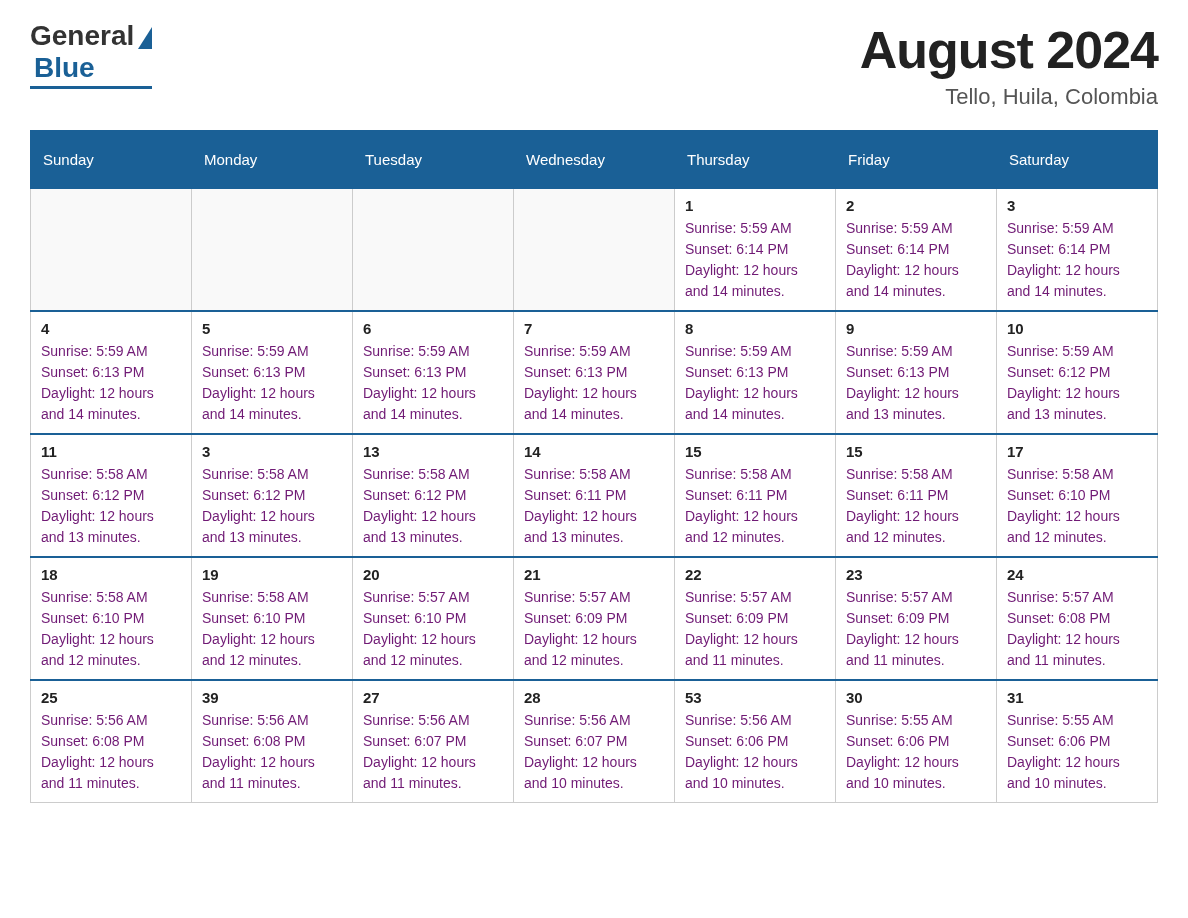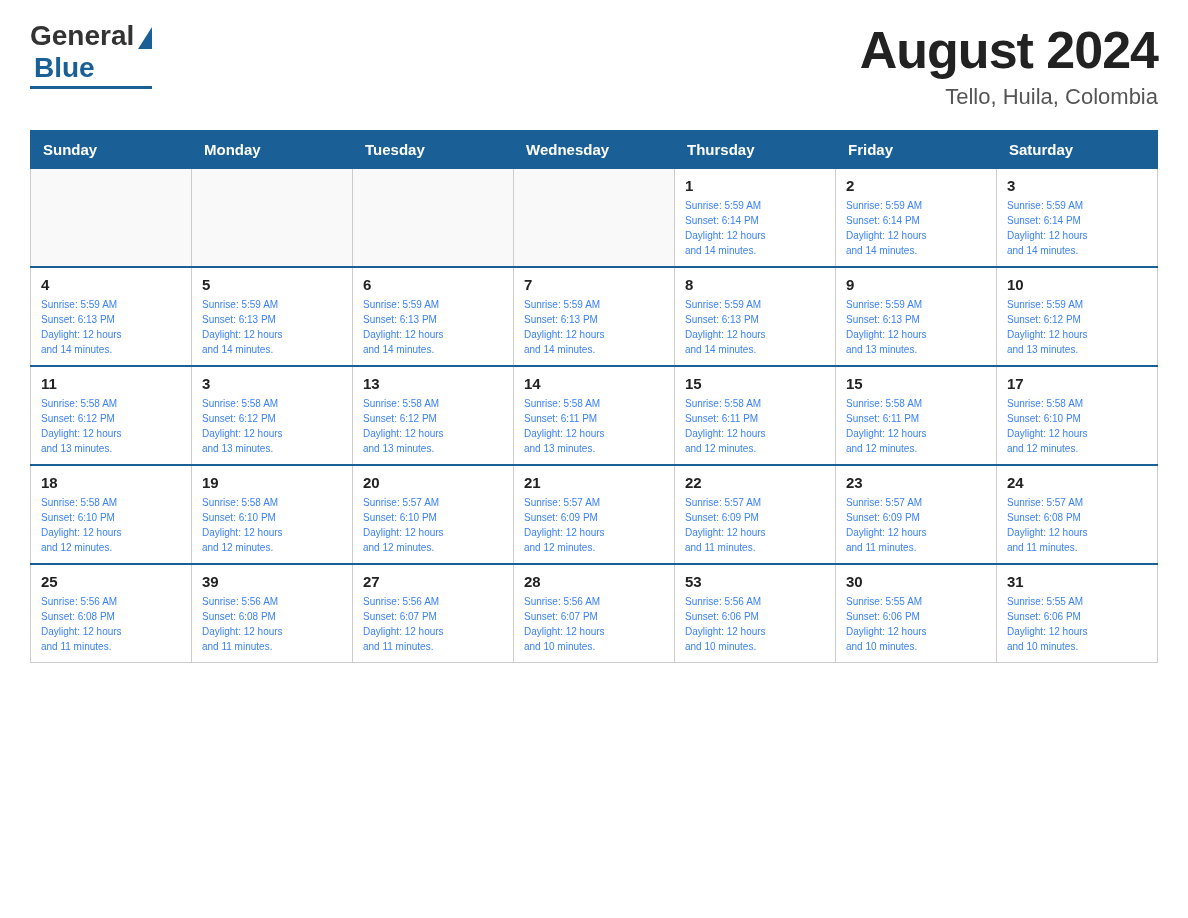--- a/index.html
+++ b/index.html
@@ -67,45 +67,45 @@
       margin-top: 4px;
     }
     .calendar {
       width: 100%;
       border-collapse: collapse;
       border: 1px solid #1a6096;
     }
     .calendar th {
       background: #1a6096;
       color: #fff;
-      padding: 10px 12px;
+      padding: 20px 12px;
       font-size: 15px;
-      font-weight: bold;
+      font-weight: normal;
       text-align: left;
       border: 1px solid #1a6096;
     }
     .calendar td {
       vertical-align: top;
       padding: 8px 10px;
       border: 1px solid #ccc;
       width: 14.28%;
       font-size: 13px;
       color: #333;
       min-height: 100px;
     }
     .day-num {
       font-size: 15px;
       font-weight: bold;
       color: #222;
       display: block;
       margin-bottom: 4px;
     }
     .day-info {
-      font-size: 10px;
-      color: #3b82f6;
+      font-size: 14px;
+      color: #701a75;
       line-height: 1.5;
     }
     .empty-cell {
       background: #f9f9f9;
     }
     .row-separator td {
       border-top: 2px solid #1a6096;
     }
   </style>
 </head>

